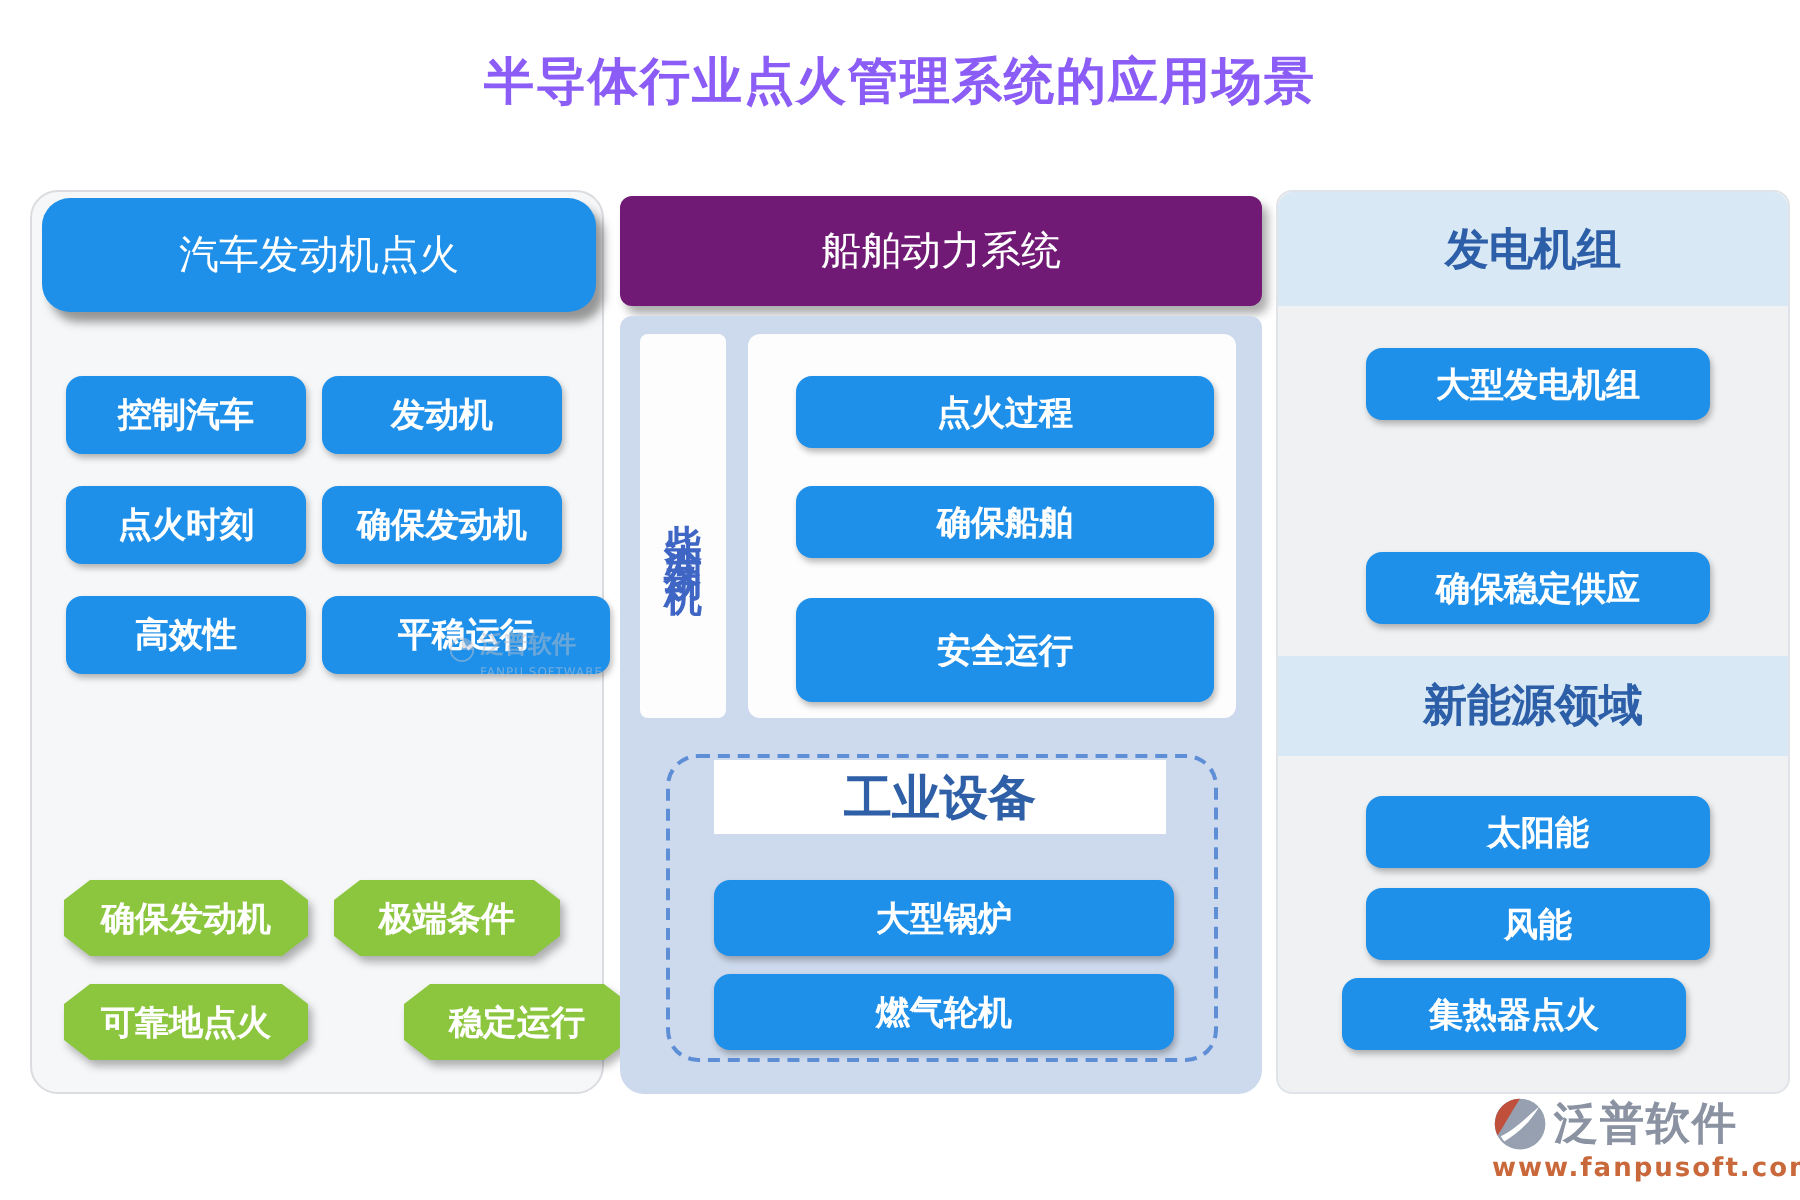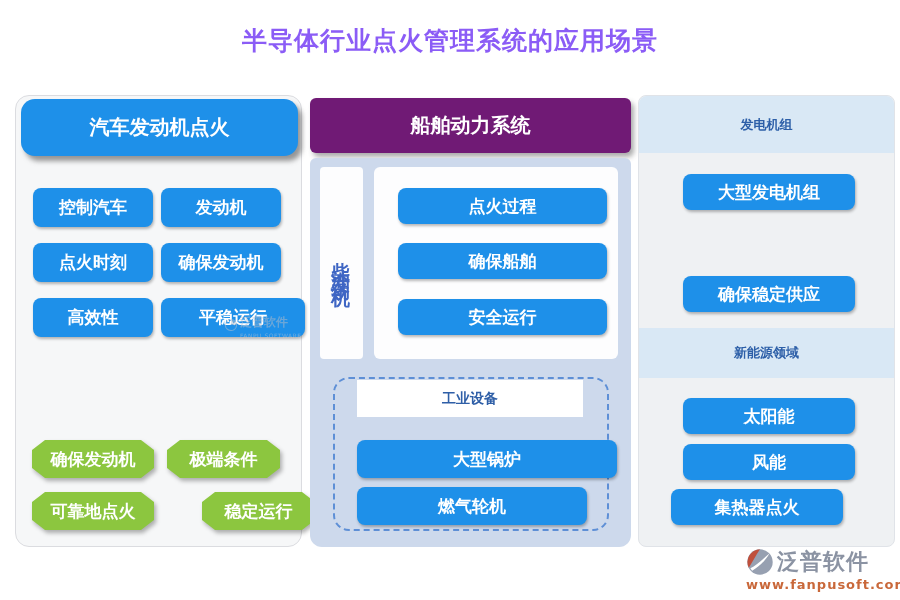--- a/index.html
+++ b/index.html
@@ -7,21 +7,21 @@
   .stage { position:relative; width:900px; height:600px; background:#ffffff; overflow:hidden; }
 
   .title { position:absolute; top:24px; left:0; width:100%; text-align:center;
            color:#8b5cf6; font-size:25px; font-weight:bold; letter-spacing:1px; }
 
   
   .chip-blue { position:absolute; background:#1e90e9; color:#fff; font-weight:bold;
                font-size:17px; border-radius:8px; display:flex; align-items:center;
                justify-content:center; box-shadow:1px 2px 3px rgba(0,0,0,.28); }
   .hdr-text { display:flex; align-items:center; justify-content:center;
-              color:#fff; font-weight:bold; }
+              color:#fff; font-weight:normal; }
 
   
   .card-left { position:absolute; left:15px; top:95px; width:287px; height:452px;
                background:#f6f7f8; border:1px solid #dbdce0; border-radius:14px; }
   .left-header { position:absolute; left:5px; top:3px; width:277px; height:57px;
                  background:#1e90e9; border-radius:14px; font-size:20px;
                  box-shadow:4px 5px 5px rgba(70,70,70,.55); }
   .green-header { position:absolute; left:5px; top:262px; width:277px; height:50px;
                   background:#7dbf3e; border-radius:3px; font-size:19px;
                   box-shadow:3px 4px 5px rgba(70,70,70,.4); }
@@ -49,28 +49,28 @@
              background:#fdfdfe; border-radius:4px; display:flex; align-items:center;
              justify-content:center; }
   .v-label { writing-mode:vertical-rl; text-orientation:upright; color:#3f66c4;
              font-weight:bold; font-size:19px; letter-spacing:7px; }
   .mid-white { position:absolute; left:64px; top:9px; width:244px; height:192px;
                background:#fdfdfe; border-radius:6px; }
   .dashed-box { position:absolute; left:23px; top:219px; width:276px; height:154px;
                 border:2px dashed #5e8fd6; border-radius:16px; }
   .ind-band { position:absolute; left:47px; top:222px; width:226px; height:37px;
               background:#ffffff; display:flex; align-items:center; justify-content:center;
-              color:#2f5fa7; font-weight:bold; font-size:14px; }
+              color:#2f5fa7; font-weight:bold; font-size:24px; }
 
   
   .card-right { position:absolute; left:638px; top:95px; width:257px; height:452px;
                 background:#eff1f3; border:1px solid #e0e3e8; border-radius:8px; }
   .band { position:absolute; left:0; width:100%; height:57px; background:#d9e8f5;
           display:flex; align-items:center; justify-content:center;
-          color:#2d5fa8; font-weight:bold; font-size:13px; }
+          color:#2d5fa8; font-weight:bold; font-size:22px; }
   .band.top { top:0; border-radius:8px 8px 0 0; }
   .band.second { top:232px; height:50px; }
 
   
   .footer { position:absolute; left:746px; top:547px; width:150px; }
   .footer-row { display:flex; align-items:center; gap:3px; }
   .brand { color:#8b93a3; font-weight:bold; font-size:22px; letter-spacing:1px; }
   .url { color:#c9683a; font-weight:bold; font-size:13px; letter-spacing:1px;
          margin-top:0px; text-align:center; width:100%; }
 </style>
@@ -119,26 +119,26 @@
 
     <div class="mid-panel">
       <div class="v-strip">
         <div class="v-label">柴油发动机</div>
       </div>
 
       <div class="mid-white"></div>
 
       <div class="chip-blue" style="left:88px; top:30px; width:209px; height:36px;">点火过程</div>
       <div class="chip-blue" style="left:88px; top:85px; width:209px; height:36px;">确保船舶</div>
-      <div class="chip-blue" style="left:88px; top:141px; width:209px; height:36px;">安全运行</div>
+      <div class="chip-blue" style="left:88px; top:141px; width:209px; height:52px;">安全运行</div>
 
       <div class="dashed-box"></div>
       <div class="ind-band">工业设备</div>
 
-      <div class="chip-blue" style="left:47px; top:282px; width:260px; height:38px;">大型锅炉</div>
+      <div class="chip-blue" style="left:47px; top:282px; width:230px; height:38px;">大型锅炉</div>
       <div class="chip-blue" style="left:47px; top:329px; width:230px; height:38px;">燃气轮机</div>
     </div>
   </div>
 
   <div class="card-right">
     <div class="band top">发电机组</div>
 
     <div class="chip-blue" style="left:44px; top:78px; width:172px; height:36px;">大型发电机组</div>
     <div class="chip-blue" style="left:44px; top:180px; width:172px; height:36px;">确保稳定供应</div>
 

